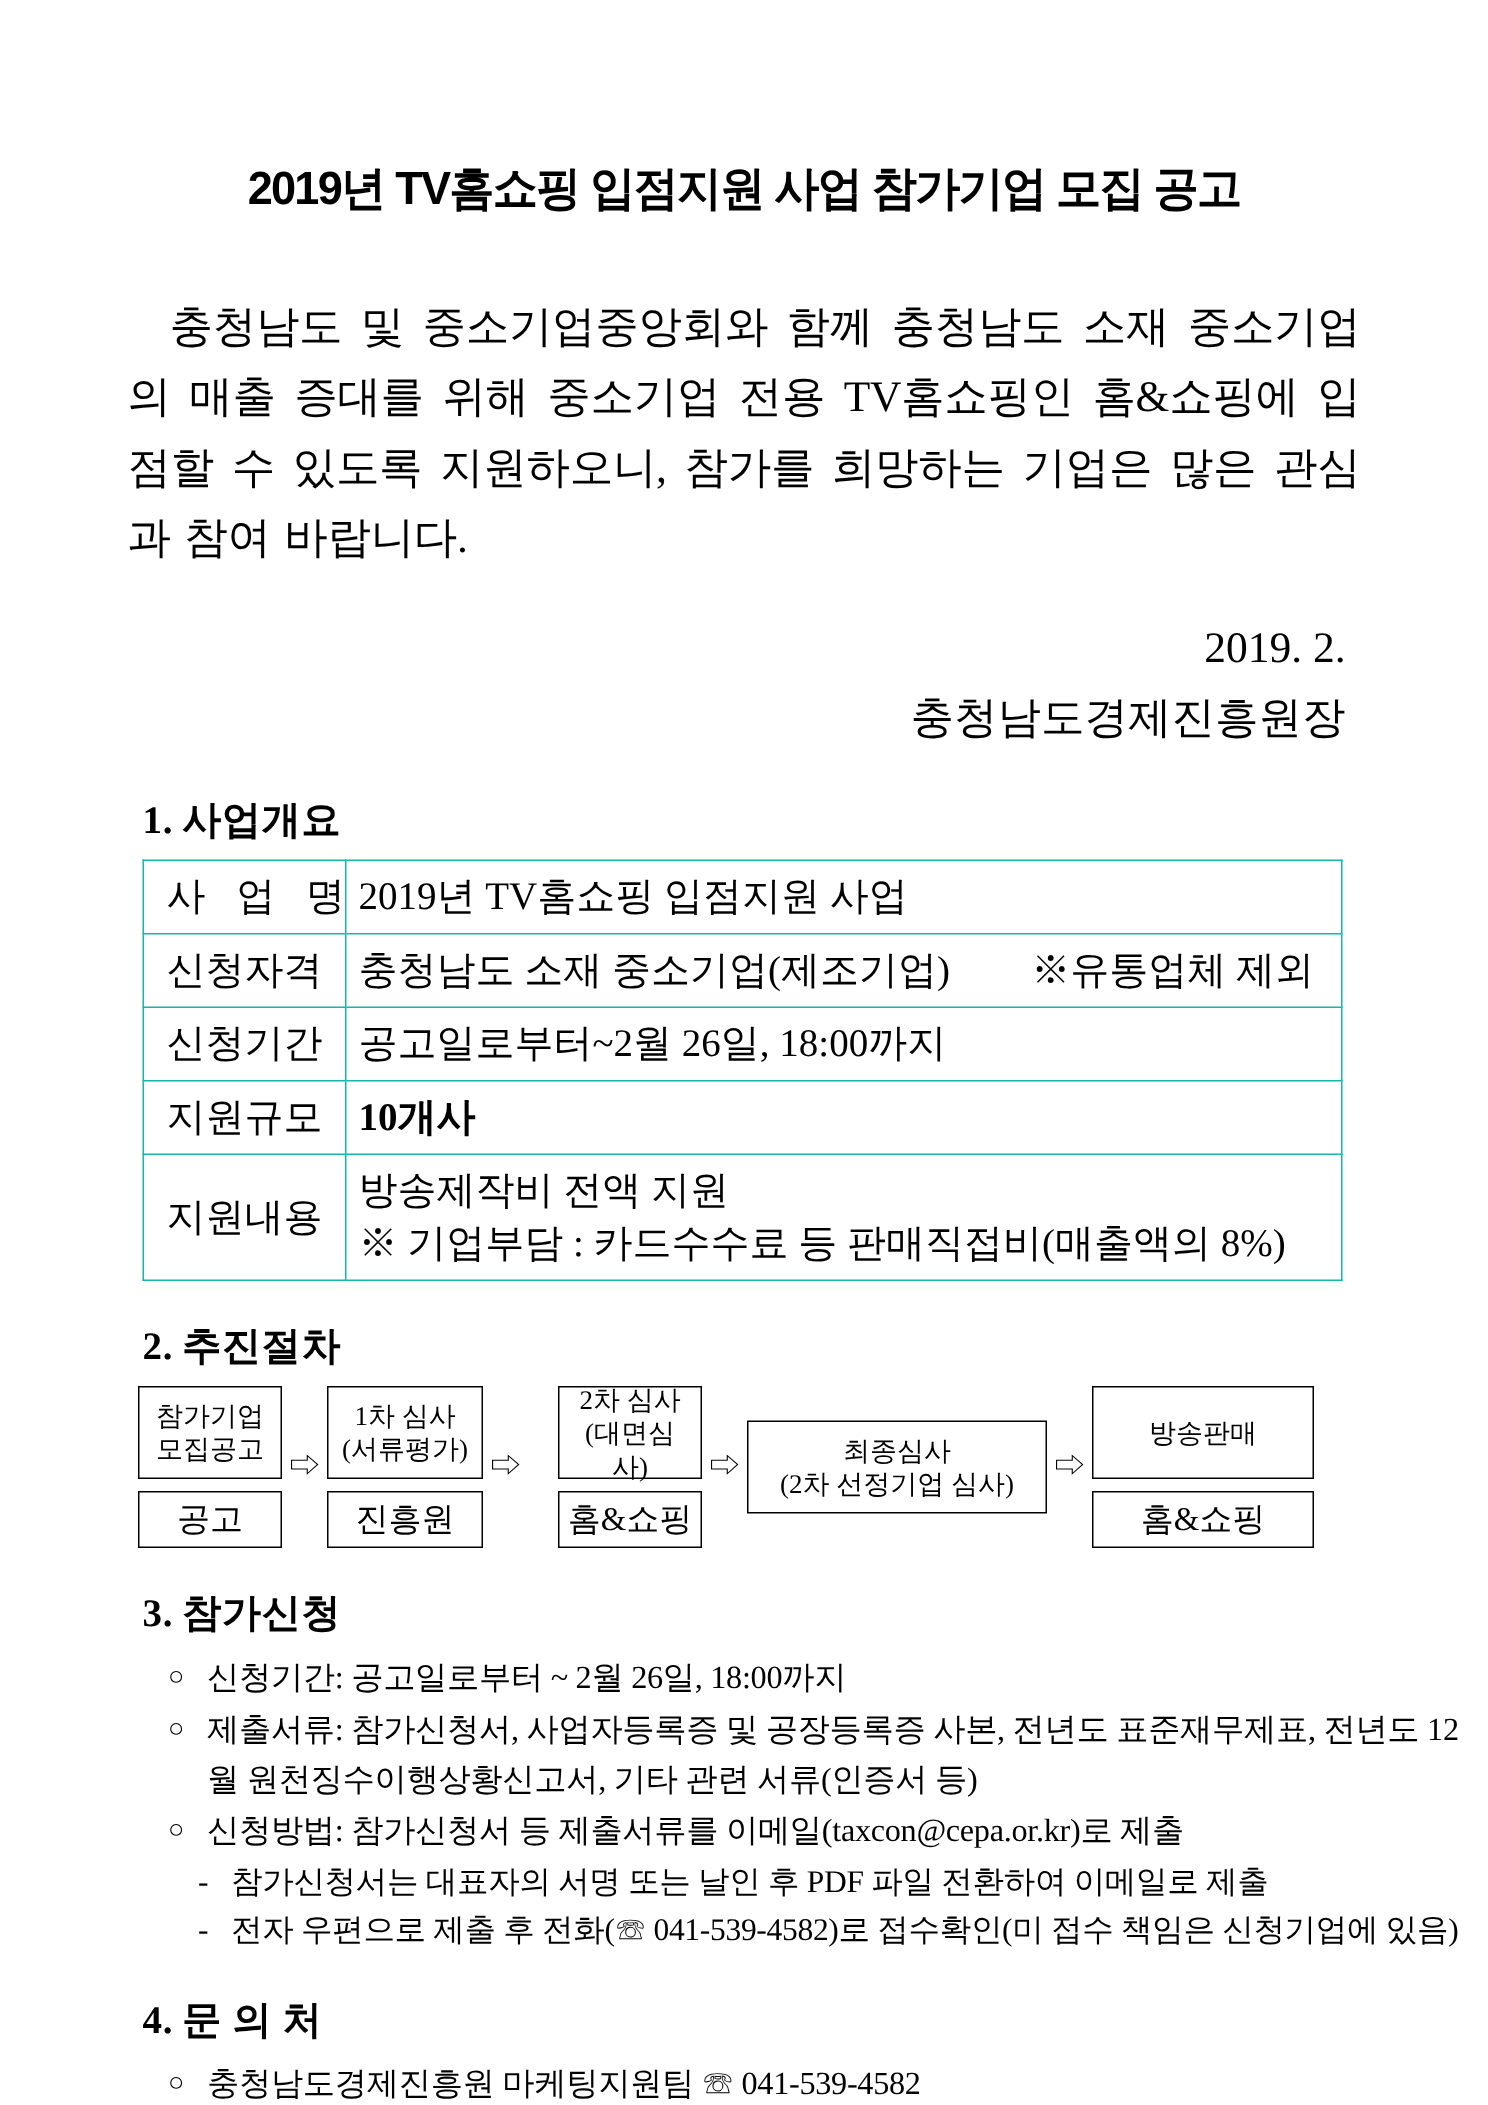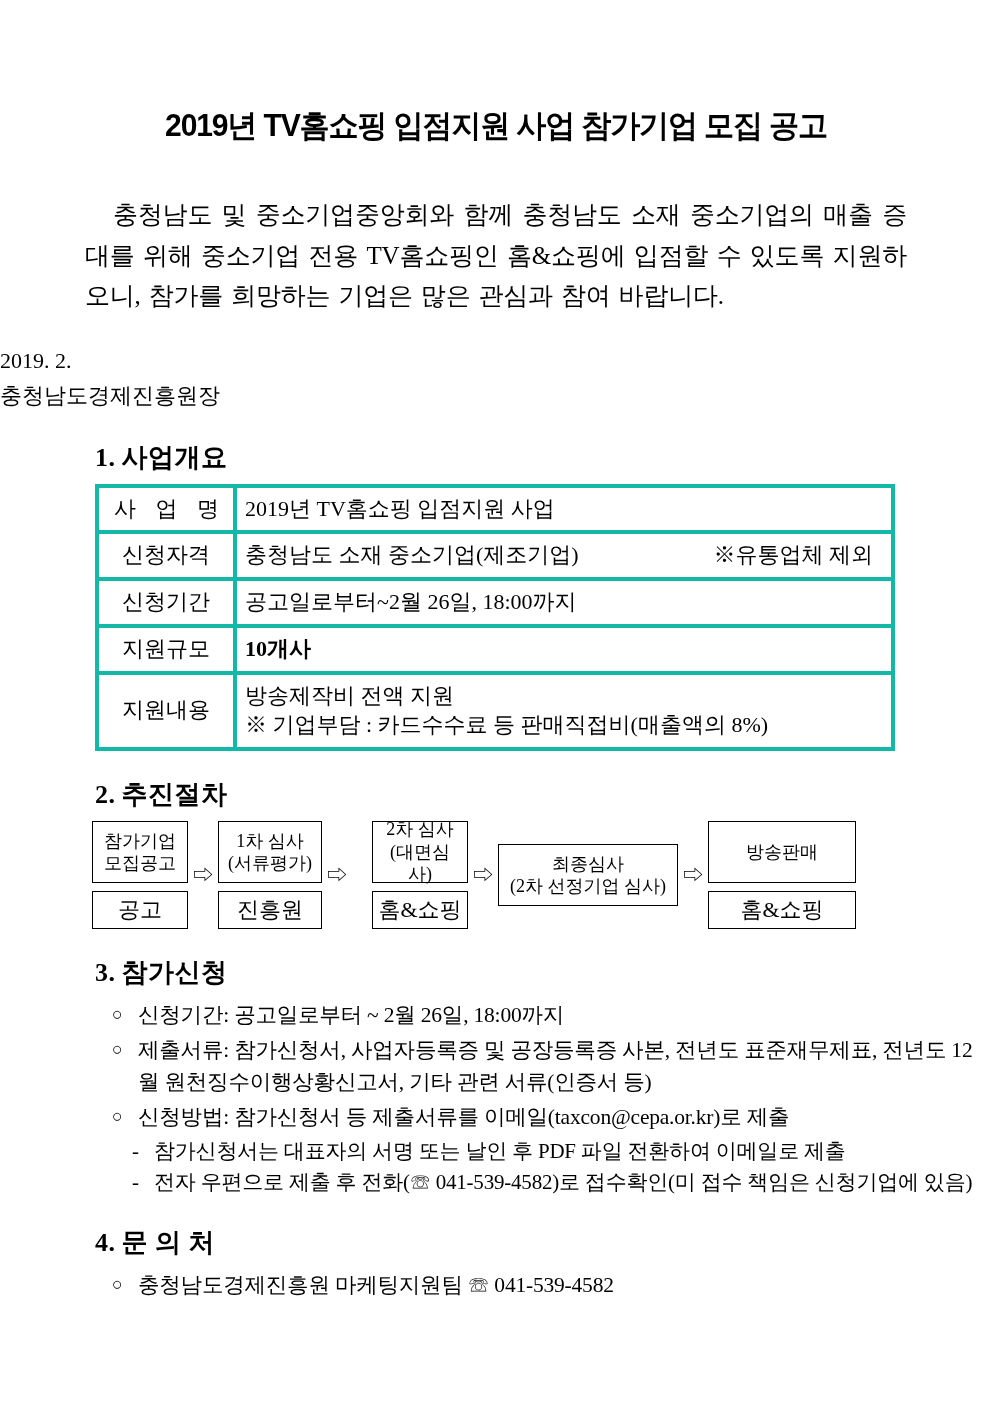--- a/index.html
+++ b/index.html
@@ -26,53 +26,53 @@
     text-align: center;
     font-family: "Liberation Sans", sans-serif;
     font-weight: bold;
     font-size: 31px;
     letter-spacing: -1.2px;
     margin: 105px 0 0 0;
     transform: scaleX(0.97);
   }
   .intro {
     margin: 48px 85px 0 85px;
-    font-size: 25px;
+    font-size: 29px;
     line-height: 1.62;
     text-align: justify;
     text-indent: 28px;
     letter-spacing: -0.2px;
     word-spacing: 2px;
   }
   .signature {
     margin: 26px 95px 0 0;
-    text-align: left;
-    font-size: 22px;
+    text-align: right;
+    font-size: 29px;
     line-height: 1.62;
     letter-spacing: 0px;
   }
   .sec-head {
     font-size: 26px;
     font-weight: bold;
     margin: 26px 0 9px 95px;
     letter-spacing: 0.5px;
   }
   .sec-head .num { margin-right: 6px; }
 
   
   table.info {
     border-collapse: collapse;
     margin: 0 0 0 95px;
     width: 800px;
     table-layout: fixed;
   }
   table.info td {
-    border: 4px solid #14b8a6;
+    border: 1px solid #14b8a6;
     padding: 6px 8px 7px 8px;
-    font-size: 22px;
+    font-size: 26px;
     vertical-align: middle;
     line-height: 1.35;
   }
   td.lab {
     width: 118px;
     text-align: center;
     letter-spacing: 0px;
     white-space: nowrap;
   }
   td.lab.spaced { letter-spacing: 7px; text-indent: 7px; }
@@ -122,21 +122,21 @@
     font-size: 20px;
     line-height: 62px;
     height: 62px;
     width: 30px;
     text-align: center;
     color: #000;
   }
   .w1 { width: 96px; }
   .w2 { width: 104px; }
   .w3 { width: 96px; padding-left: 20px; }
-  .w4 { width: 180px; }
+  .w4 { width: 200px; }
   .w5 { width: 148px; }
 
   
   .list {
     margin: 4px 0 0 112px;
     font-size: 21.5px;
     line-height: 1.52;
   }
   .li {
     display: flex;

